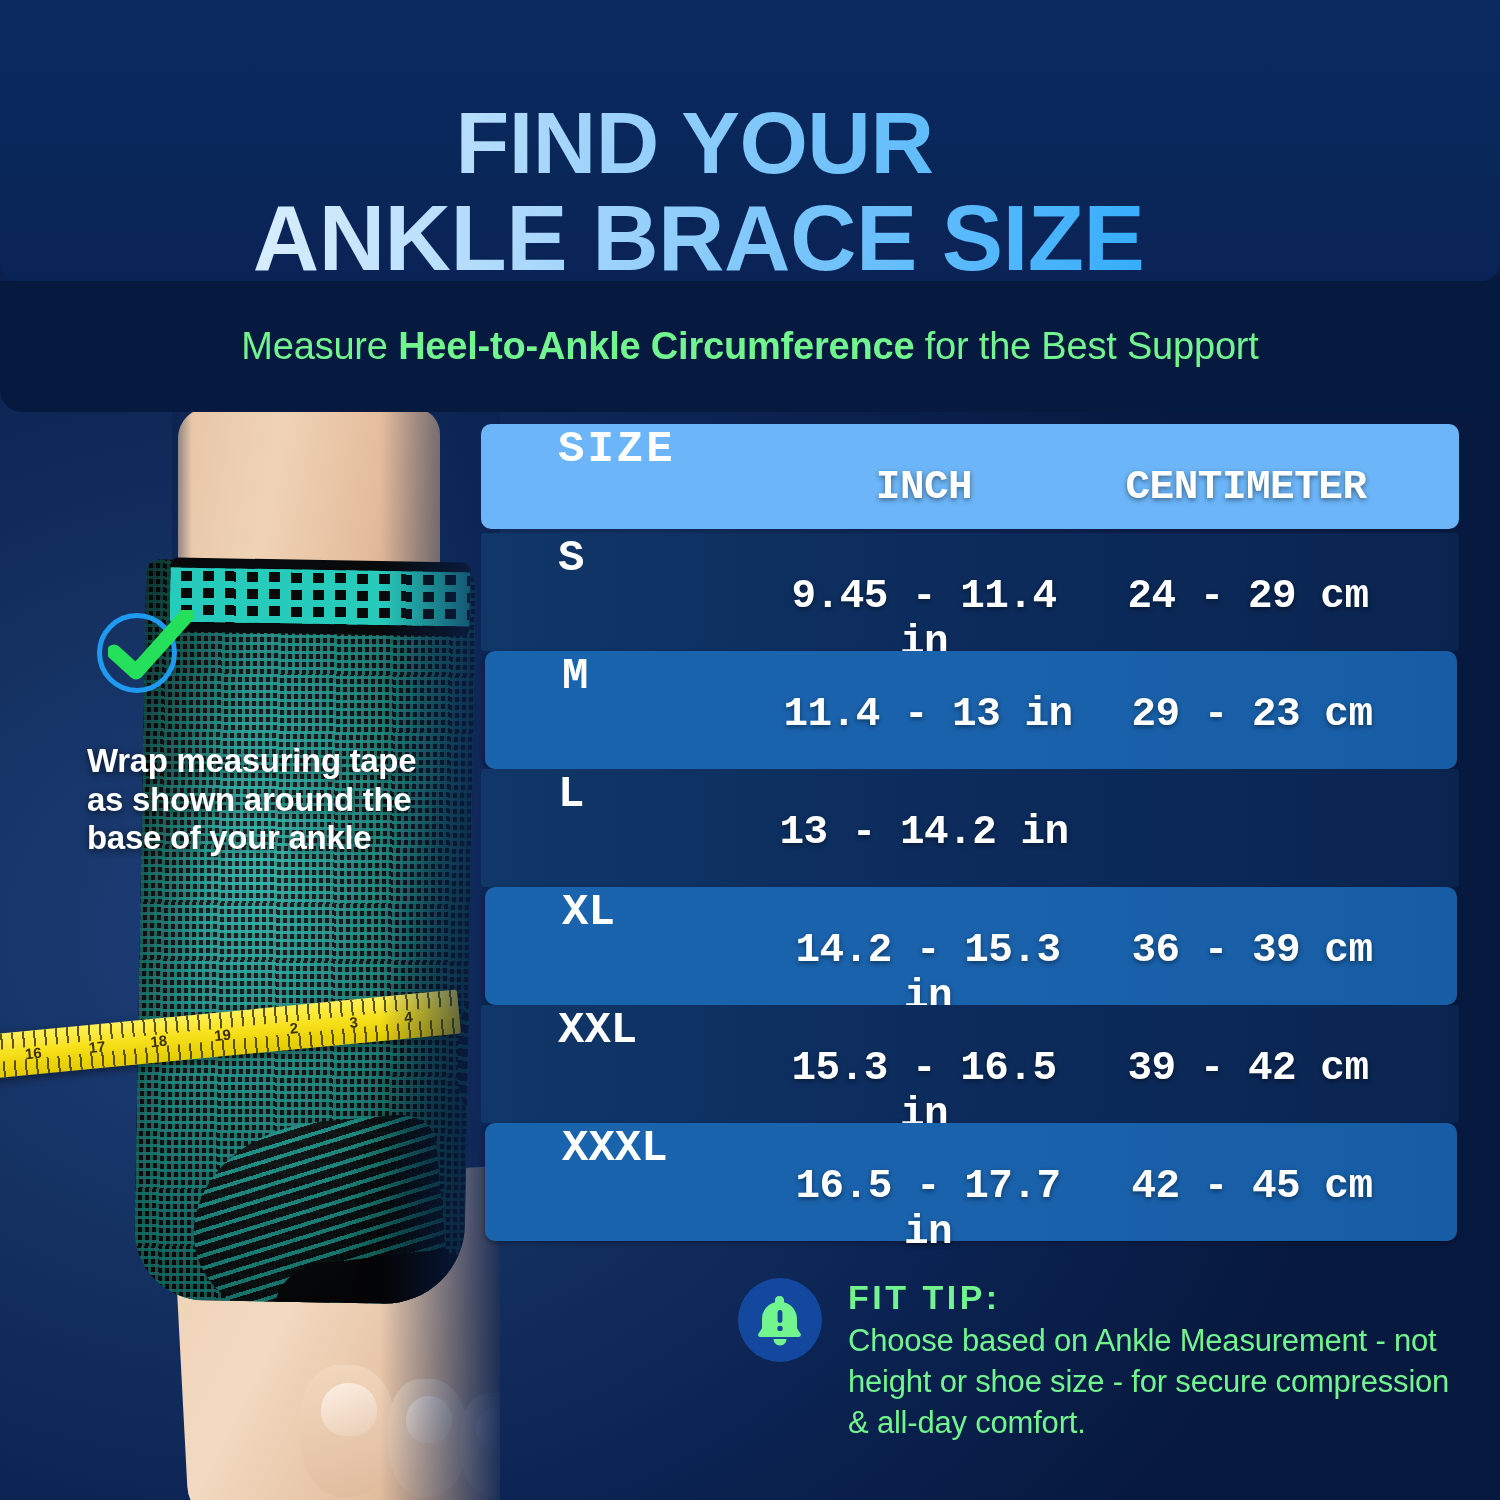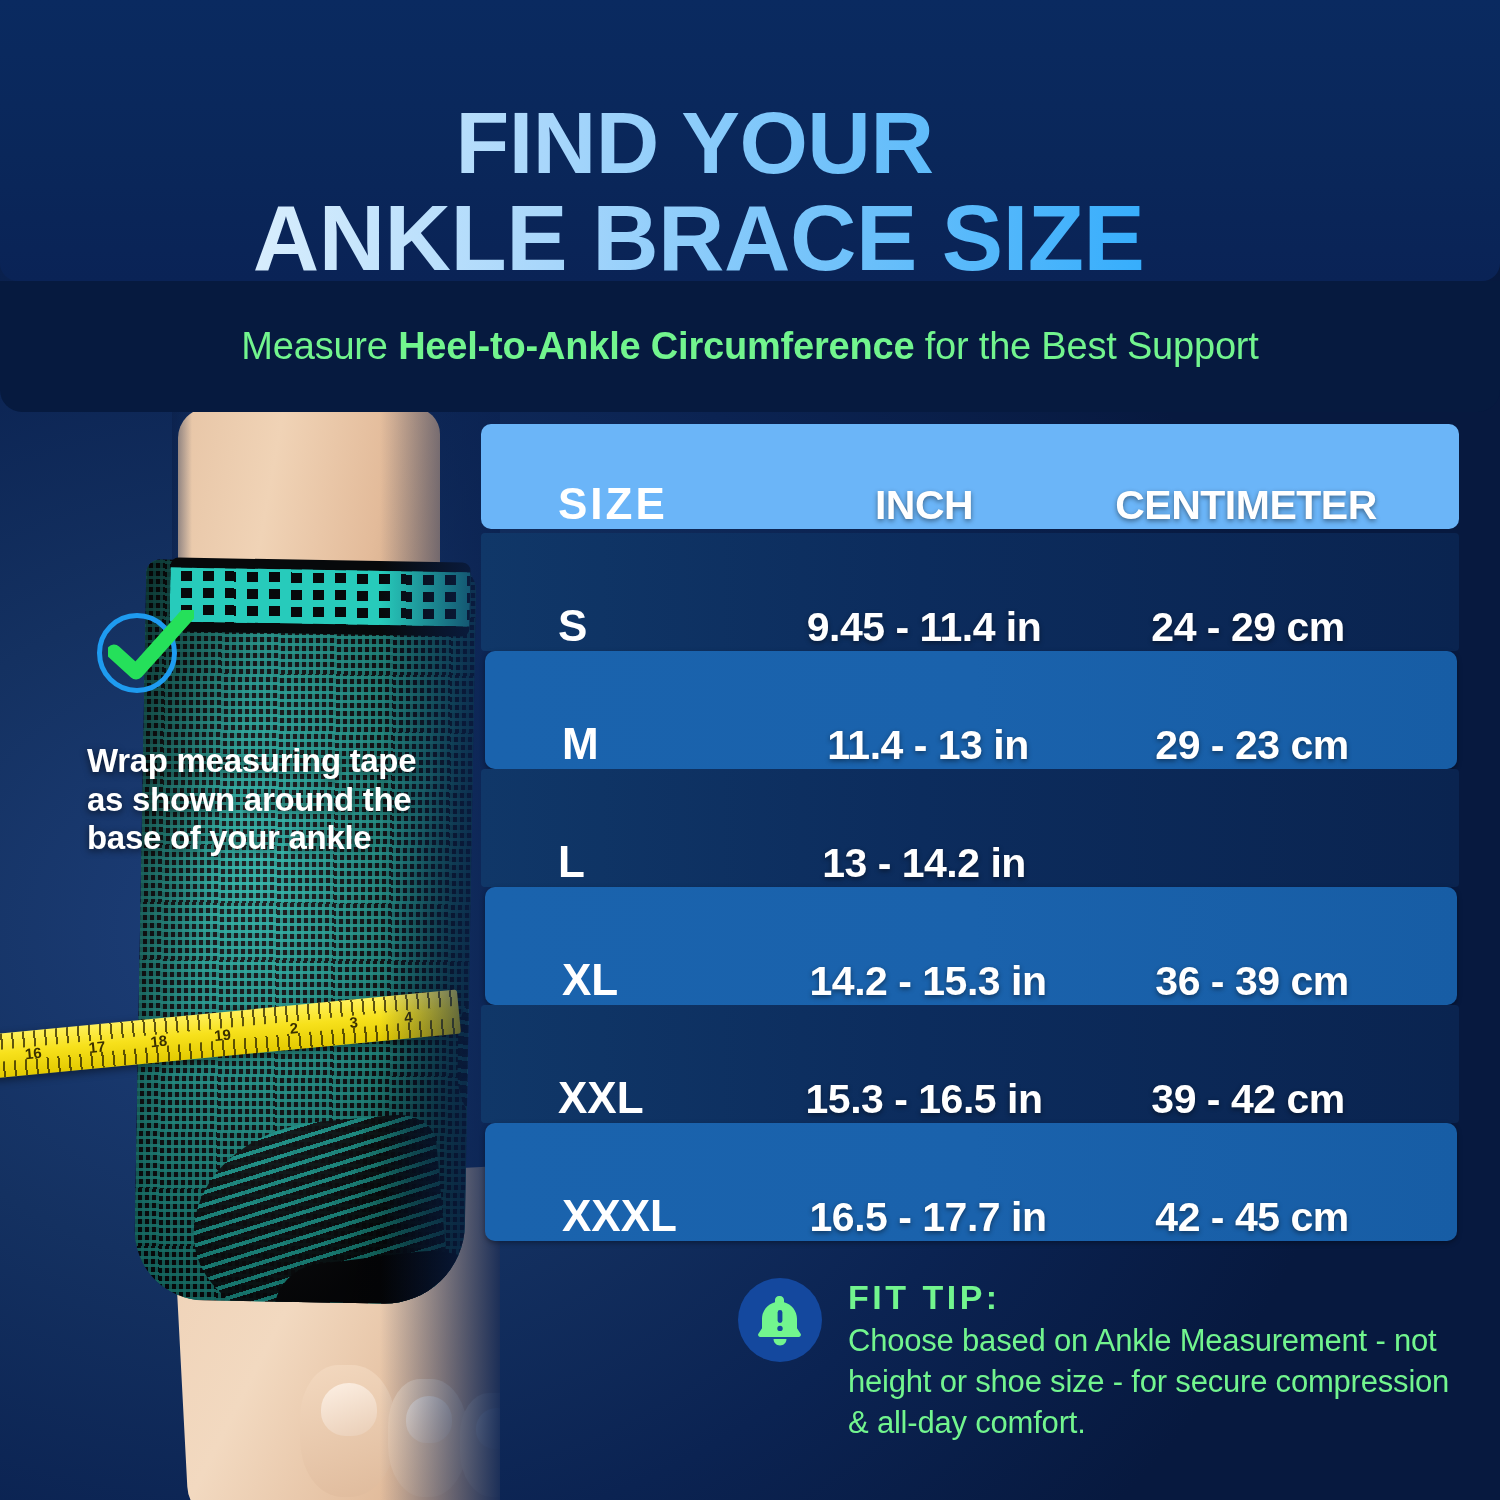--- a/index.html
+++ b/index.html
@@ -197,22 +197,23 @@
     letter-spacing:-0.3px;
     text-shadow:0 2px 7px rgba(0,0,0,.6);
   }
 
   
   .table{
     position:absolute;left:481px;top:424px;width:978px;
   }
   .row{
     position:relative;
-    display:flex;align-items:flex-end;
+    display:flex;align-items:flex-start;
     height:118px;
+    font-family:Liberation Mono, monospace;
   }
   .row.head{
     height:105px;
     background:#6bb5f8;
     border-radius:10px;
     margin-bottom:4px;
   }
   .row.dark{
     background:linear-gradient(90deg,#103768 0%,#0c2c5d 45%,#0a2450 100%);
     width:978px;

